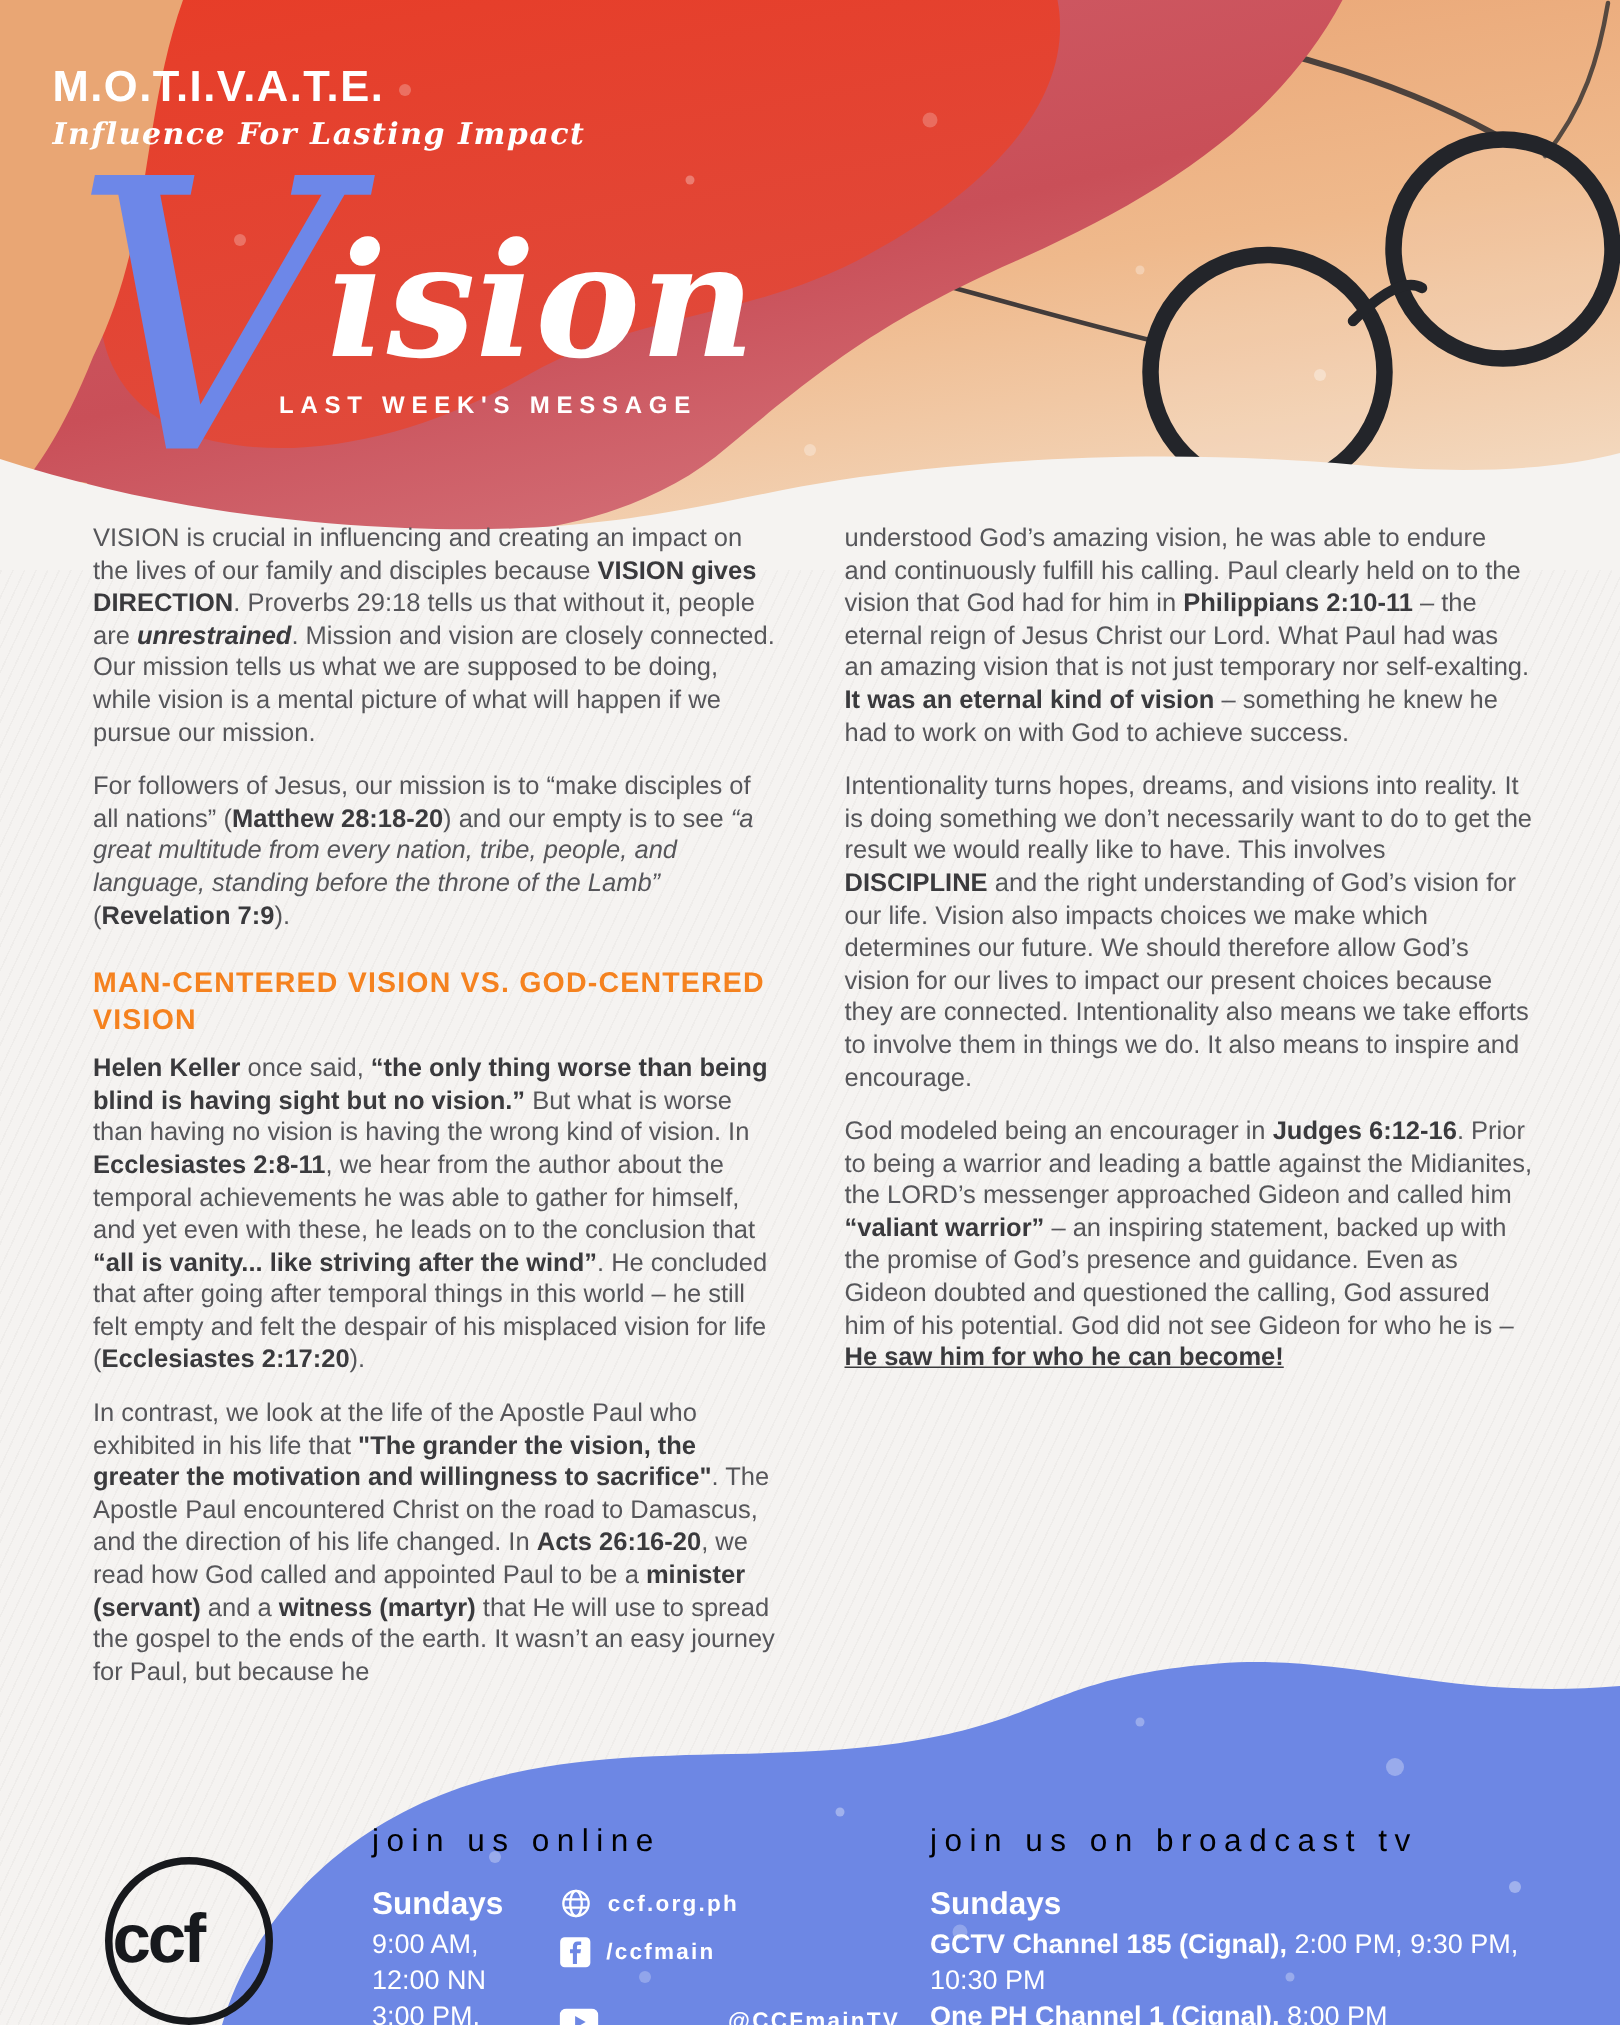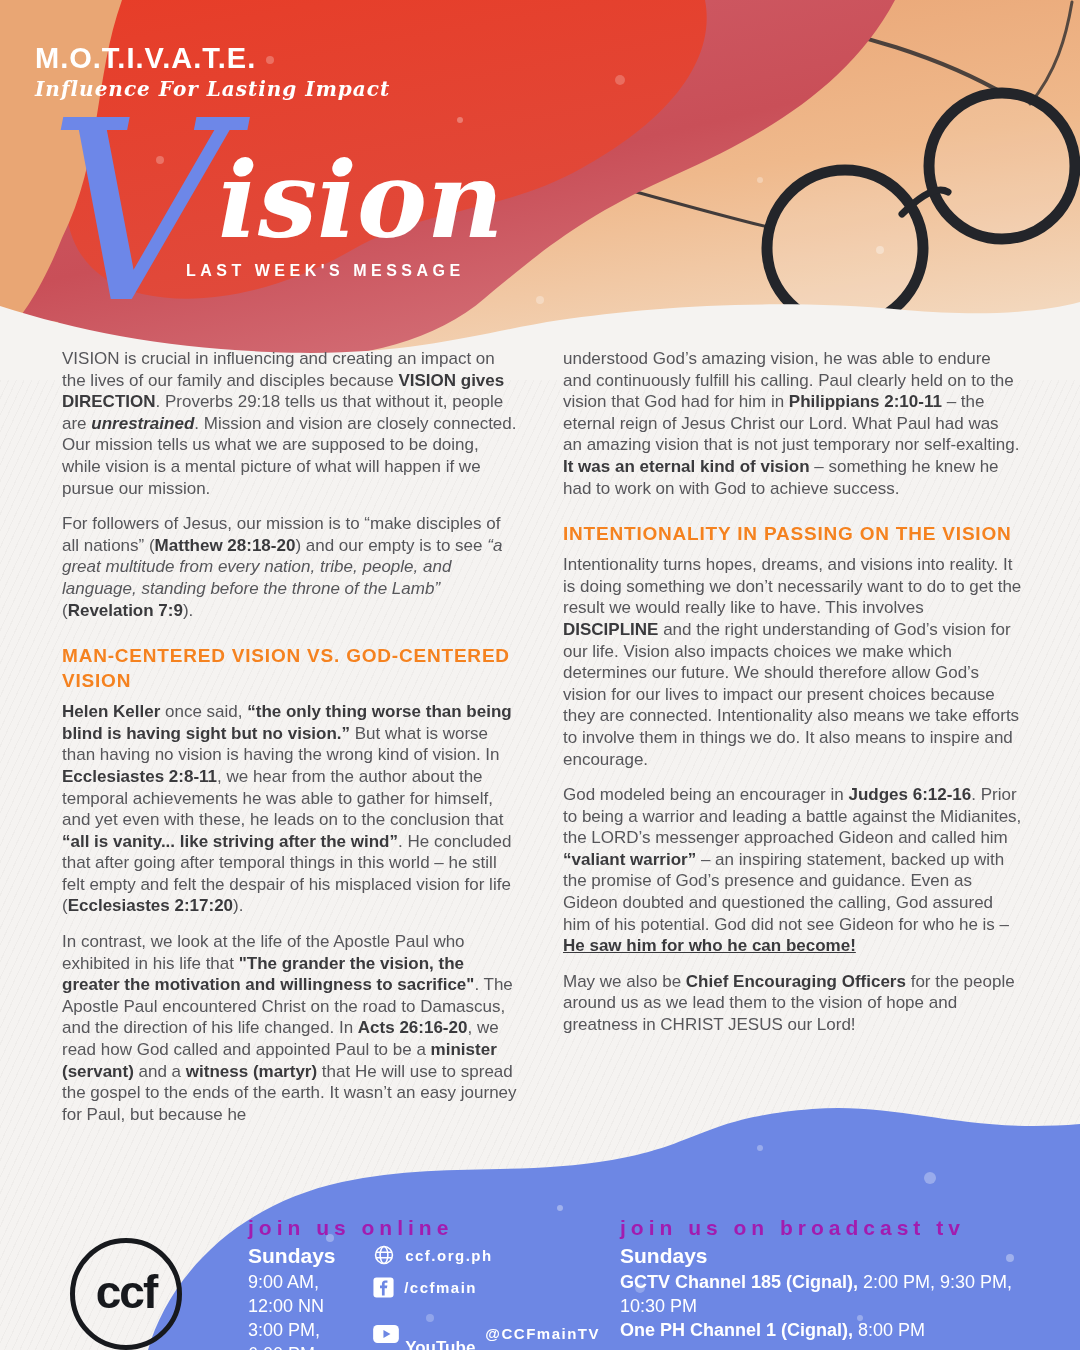--- a/index.html
+++ b/index.html
@@ -26,24 +26,24 @@
   .col{width:459px;}
   .body-p{margin:0 0 14px 0;font-size:17px;line-height:21.6px;color:#56565a;}
   .body-p .b{font-weight:bold;color:#3a3a3d;}
   .body-p .i{font-style:italic;}
   .body-p .u{text-decoration:underline;}
   .sec-h{margin:22px 0 8px 0;font-size:19px;line-height:25px;font-weight:bold;color:#f5821f;letter-spacing:0.8px;}
   .col > :first-child{margin-top:0;}
 
   
   #ccf-logo{position:absolute;left:70px;top:1238px;width:102px;height:102px;border:5px solid #17191d;border-radius:50%;
-    display:flex;align-items:center;justify-content:center;z-index:5;}
+    display:flex;align-items:center;z-index:5;}
   #ccf-logo span{font-size:46px;font-weight:bold;letter-spacing:-2px;color:#17191d;transform:translateY(-2px);}
   #footer-content{position:absolute;left:248px;top:1216px;z-index:5;display:flex;color:#fff;}
-  .f-heading{font-size:21px;font-weight:bold;letter-spacing:5px;color:#a21caf;margin-bottom:4px;white-space:nowrap;}
+  .f-heading{font-size:21px;font-weight:normal;letter-spacing:5px;color:#000000;margin-bottom:18px;white-space:nowrap;}
   .f-day{font-size:21px;font-weight:bold;margin-bottom:2px;}
   .f-time,.f-row{font-size:18px;line-height:24px;}
   #online-block{width:352px;}
   .online-cols{display:flex;gap:24px;}
   .social-row{display:flex;align-items:center;gap:10px;margin-bottom:11px;text-align:right;}
   .social-row .icon{display:flex;align-items:center;}
   .social-label{font-size:15px;font-weight:bold;letter-spacing:1.5px;}
   .yt-word{font-size:17px;font-weight:bold;letter-spacing:0;margin-left:-4px;margin-top:29px;}
   #broadcast-block{margin-left:20px;width:440px;}
   .f-row b{font-weight:bold;}
@@ -121,24 +121,22 @@
   <div id="article">
     <div class="col">
         <p class="body-p"><span>VISION is crucial in influencing and creating an impact on the lives of our family and disciples because </span><span class="b">VISION gives DIRECTION</span><span>. Proverbs 29:18 tells us that without it, people are </span><span class="b i">unrestrained</span><span>. Mission and vision are closely connected. Our mission tells us what we are supposed to be doing, while vision is a mental picture of what will happen if we pursue our mission.</span></p>
         <p class="body-p"><span>For followers of Jesus, our mission is to “make disciples of all nations” (</span><span class="b">Matthew 28:18-20</span><span>) and our empty is to see </span><span class="i">“a great multitude from every nation, tribe, people, and language, standing before the throne of the Lamb”</span><span> (</span><span class="b">Revelation 7:9</span><span>).</span></p>
         <h3 class="sec-h">MAN-CENTERED VISION VS. GOD-CENTERED VISION</h3>
         <p class="body-p"><span class="b">Helen Keller</span><span> once said, </span><span class="b">“the only thing worse than being blind is having sight but no vision.”</span><span> But what is worse than having no vision is having the wrong kind of vision. In </span><span class="b">Ecclesiastes 2:8-11</span><span>, we hear from the author about the temporal achievements he was able to gather for himself, and yet even with these, he leads on to the conclusion that </span><span class="b">“all is vanity... like striving after the wind”</span><span>. He concluded that after going after temporal things in this world – he still felt empty and felt the despair of his misplaced vision for life (</span><span class="b">Ecclesiastes 2:17:20</span><span>).</span></p>
         <p class="body-p"><span>In contrast, we look at the life of the Apostle Paul who exhibited in his life that </span><span class="b">"The grander the vision, the greater the motivation and willingness to sacrifice"</span><span>. The Apostle Paul encountered Christ on the road to Damascus, and the direction of his life changed. In </span><span class="b">Acts 26:16-20</span><span>, we read how God called and appointed Paul to be a </span><span class="b">minister (servant)</span><span> and a </span><span class="b">witness (martyr)</span><span> that He will use to spread the gospel to the ends of the earth. It wasn’t an easy journey for Paul, but because he</span></p>
       </div>
     <div class="col">
         <p class="body-p"><span>understood God’s amazing vision, he was able to endure and continuously fulfill his calling. Paul clearly held on to the vision that God had for him in </span><span class="b">Philippians 2:10-11</span><span> – the eternal reign of Jesus Christ our Lord. What Paul had was an amazing vision that is not just temporary nor self-exalting. </span><span class="b">It was an eternal kind of vision</span><span> – something he knew he had to work on with God to achieve success.</span></p>
-        <h3 class="sec-h">INTENTIONALITY IN PASSING ON THE VISION</h3>
         <p class="body-p"><span>Intentionality turns hopes, dreams, and visions into reality. It is doing something we don’t necessarily want to do to get the result we would really like to have. This involves </span><span class="b">DISCIPLINE</span><span> and the right understanding of God’s vision for our life. Vision also impacts choices we make which determines our future. We should therefore allow God’s vision for our lives to impact our present choices because they are connected. Intentionality also means we take efforts to involve them in things we do. It also means to inspire and encourage.</span></p>
         <p class="body-p"><span>God modeled being an encourager in </span><span class="b">Judges 6:12-16</span><span>. Prior to being a warrior and leading a battle against the Midianites, the LORD’s messenger approached Gideon and called him </span><span class="b">“valiant warrior”</span><span> – an inspiring statement, backed up with the promise of God’s presence and guidance. Even as Gideon doubted and questioned the calling, God assured him of his potential. God did not see Gideon for who he is – </span><span class="b u">He saw him for who he can become!</span></p>
-        <p class="body-p"><span>May we also be </span><span class="b">Chief Encouraging Officers</span><span> for the people around us as we lead them to the vision of hope and greatness in CHRIST JESUS our Lord!</span></p>
       </div>
   </div>
 
   <svg id="footer-art" class="scene" width="1080" height="262" viewBox="0 0 1080 262">
     <path d="M148,262 C168,192 232,118 342,94 C432,74 522,88 612,72 C700,57 702,30 812,21 C902,14 962,46 1080,36 L1080,262 Z" fill="#6d87e4"></path>
     <g fill="#ffffff">
       <circle cx="330" cy="150" r="4" opacity="0.3"></circle>
         <circle cx="560" cy="120" r="3" opacity="0.35"></circle>
       <circle cx="640" cy="200" r="5" opacity="0.25"></circle>
         <circle cx="930" cy="90" r="6" opacity="0.3"></circle>

